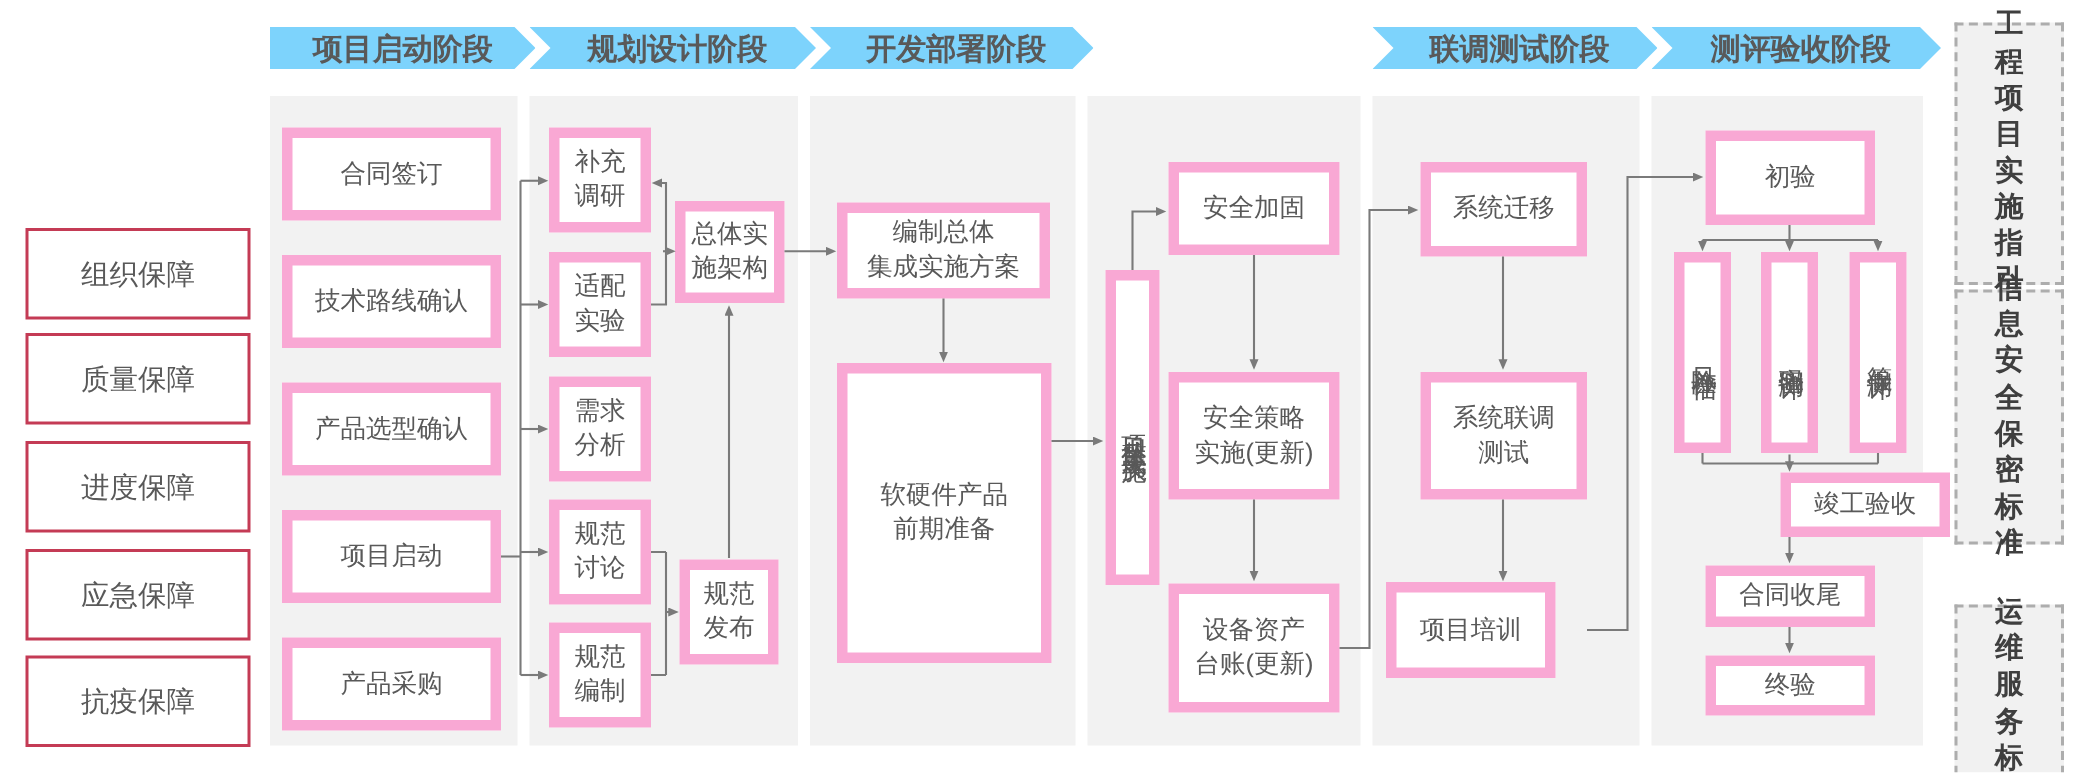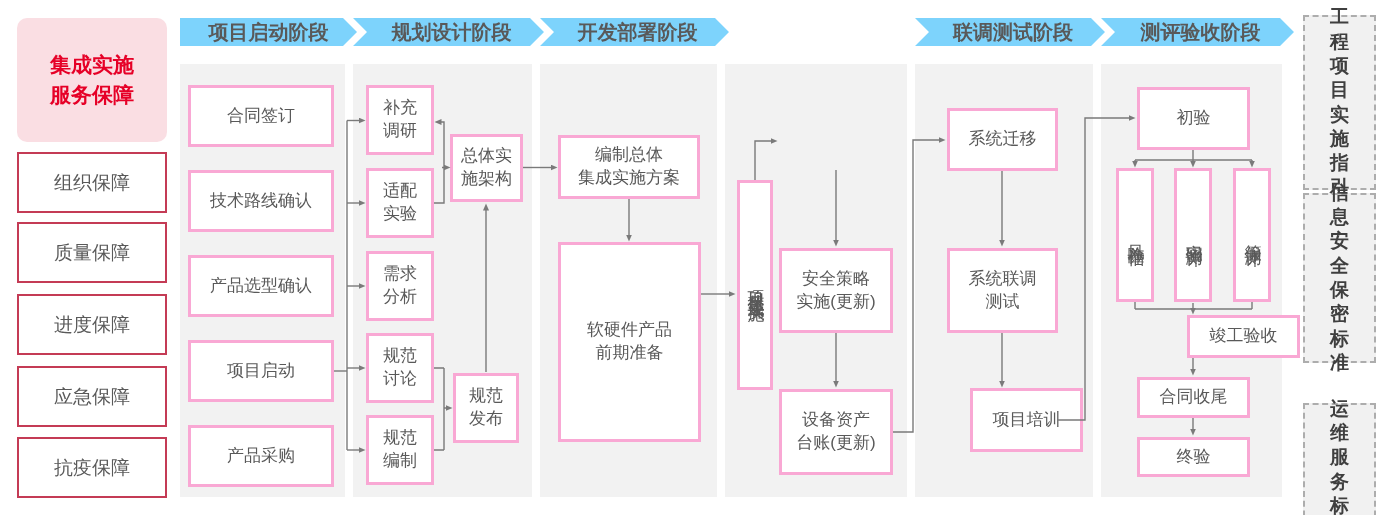--- a/index.html
+++ b/index.html
@@ -16,21 +16,21 @@
 
   
   .colbg{position:absolute;top:64px;height:433px;background:#f2f2f2;}
   .banner{position:absolute;top:18px;height:28px;background:#7dd3fc;display:flex;align-items:center;
     justify-content:center;color:#595959;font-weight:bold;font-size:20px;
     clip-path:polygon(0 0, calc(100% - 14px) 0, 100% 50%, calc(100% - 14px) 100%, 0 100%, 14px 50%);
     padding-left:6px;box-sizing:border-box;}
   .banner.first{clip-path:polygon(0 0, calc(100% - 14px) 0, 100% 50%, calc(100% - 14px) 100%, 0 100%);padding-left:0;}
 
   
-  .box{position:absolute;background:#ffffff;border:3px solid #f9a8d4;box-sizing:border-box;
+  .box{position:absolute;background:#ffffff;border:7px solid #f9a8d4;box-sizing:border-box;
     display:flex;align-items:center;justify-content:center;text-align:center;color:#595959;
     font-size:17px;line-height:1.35;white-space:pre-line;}
   .box.vtext{writing-mode:vertical-rl;text-orientation:upright;letter-spacing:2px;white-space:normal;}
 
   
   .standard{position:absolute;left:1303px;width:73px;background:#f1f1f1;border:2px dashed #adadad;
     box-sizing:border-box;display:flex;align-items:center;justify-content:center;}
   .standard .stxt{width:2em;word-break:break-all;text-align:center;color:#3f3f3f;font-weight:bold;
     font-size:19px;line-height:1.28;letter-spacing:4px;padding-left:4px;}
 
@@ -47,22 +47,20 @@
   <div class="colbg" style="left:725px;width:182px;"></div>
   <div class="colbg" style="left:915px;width:178px;"></div>
   <div class="colbg" style="left:1101px;width:181px;"></div>
 
   <div class="banner first" style="left:180px;width:177px;">项目启动阶段</div>
   <div class="banner" style="left:353px;width:191px;">规划设计阶段</div>
   <div class="banner" style="left:540px;width:189px;">开发部署阶段</div>
   <div class="banner" style="left:915px;width:190px;">联调测试阶段</div>
   <div class="banner" style="left:1101px;width:193px;">测评验收阶段</div>
 
-  <div class="pink-title">集成实施
-服务保障</div>
   <div class="guarantee" style="top:152px;">组织保障</div>
   <div class="guarantee" style="top:222px;">质量保障</div>
   <div class="guarantee" style="top:294px;">进度保障</div>
   <div class="guarantee" style="top:366px;">应急保障</div>
   <div class="guarantee" style="top:437px;">抗疫保障</div>
 
   <div class="box" style="left:188px;top:85px;width:146px;height:62px;">合同签订</div>
   <div class="box" style="left:188px;top:170px;width:146px;height:62px;">技术路线确认</div>
   <div class="box" style="left:188px;top:255px;width:146px;height:62px;">产品选型确认</div>
   <div class="box" style="left:188px;top:340px;width:146px;height:62px;">项目启动</div>
@@ -82,29 +80,30 @@
 施架构</div>
   <div class="box" style="left:453px;top:373px;width:66px;height:70px;">规范
 发布</div>
 
   <div class="box" style="left:558px;top:135px;width:142px;height:64px;">编制总体
 集成实施方案</div>
   <div class="box" style="left:558px;top:242px;width:143px;height:200px;">软硬件产品
 前期准备</div>
 
   <div class="box vtext" style="left:737px;top:180px;width:36px;height:210px;">项目整体集成实施</div>
+  <div class="box" style="left:779px;top:108px;width:114px;height:62px;">安全加固</div>
   <div class="box" style="left:779px;top:248px;width:114px;height:85px;">安全策略
 实施(更新)</div>
   <div class="box" style="left:779px;top:389px;width:114px;height:86px;">设备资产
 台账(更新)</div>
 
   <div class="box" style="left:947px;top:108px;width:111px;height:63px;">系统迁移</div>
   <div class="box" style="left:947px;top:248px;width:111px;height:85px;">系统联调
 测试</div>
-  <div class="box" style="left:970px;top:388px;width:113px;height:64px;">项目培训</div>
+  <div class="box" style="left:924px;top:388px;width:113px;height:64px;">项目培训</div>
 
   <div class="box" style="left:1137px;top:87px;width:113px;height:63px;">初验</div>
   <div class="box vtext" style="left:1116px;top:168px;width:38px;height:134px;">风险评估</div>
   <div class="box vtext" style="left:1174px;top:168px;width:38px;height:134px;">密码测评</div>
   <div class="box vtext" style="left:1233px;top:168px;width:38px;height:134px;">等保测评</div>
   <div class="box" style="left:1187px;top:315px;width:113px;height:43px;">竣工验收</div>
   <div class="box" style="left:1137px;top:377px;width:113px;height:41px;">合同收尾</div>
   <div class="box" style="left:1137px;top:437px;width:113px;height:40px;">终验</div>
 
   <div class="standard" style="top:15px;height:175px;">

